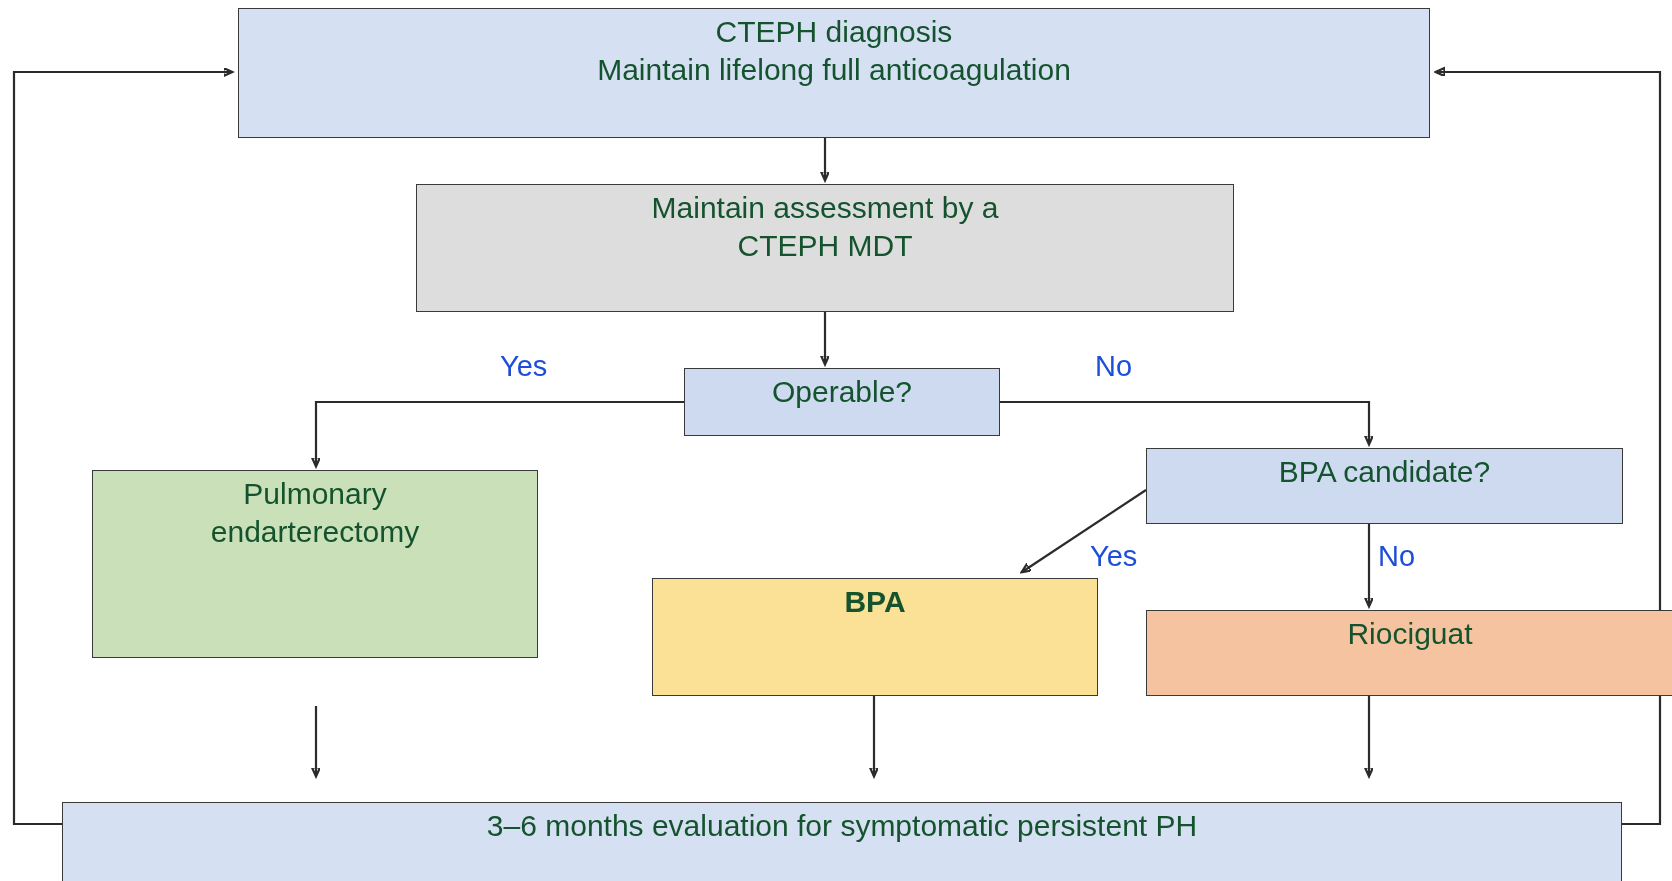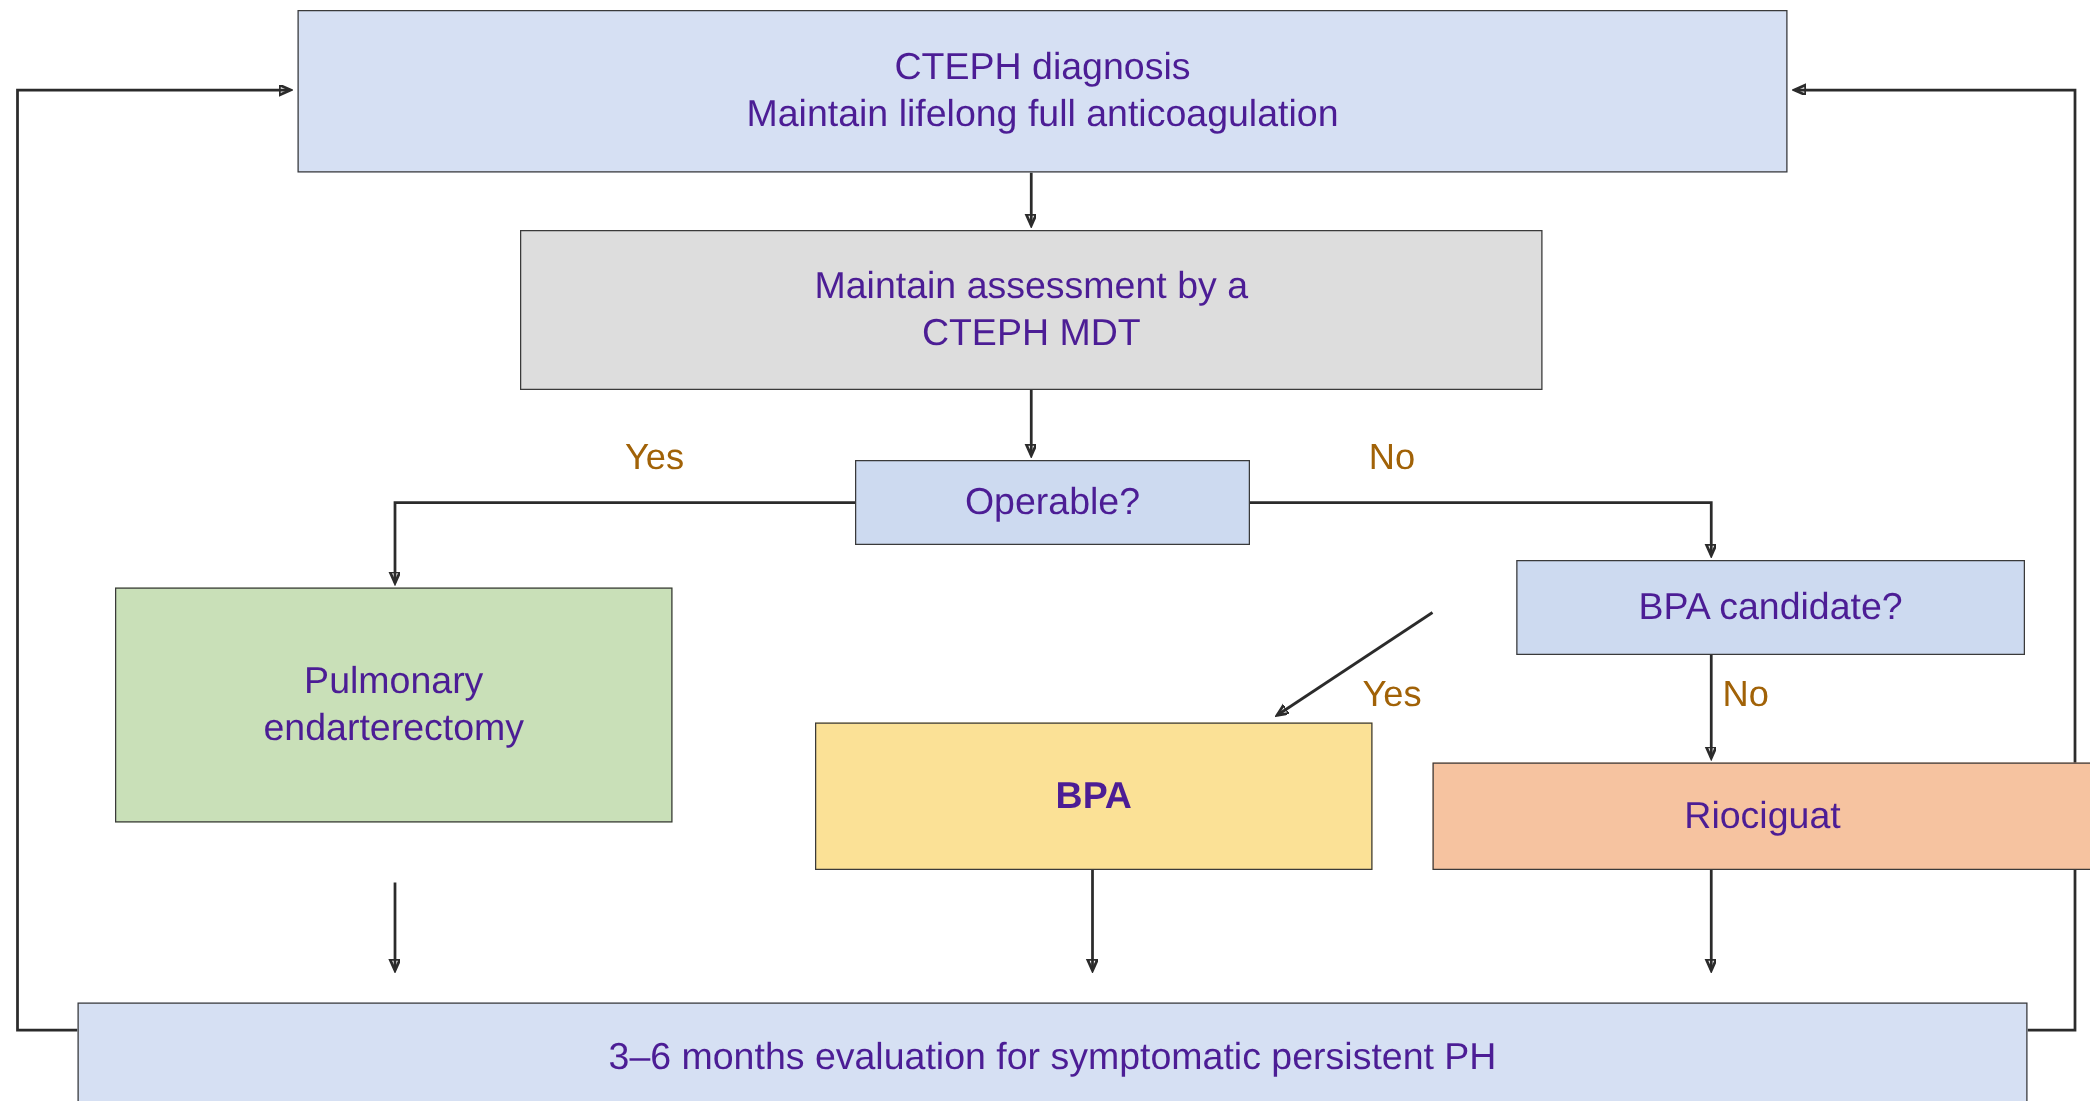--- a/index.html
+++ b/index.html
@@ -16,26 +16,26 @@
     width: 1672px;
     height: 881px;
     background: #ffffff;
     overflow: hidden;
   }
   .node {
     position: absolute;
     box-sizing: border-box;
     border: 1.5px solid #3a3a3a;
     display: flex;
-    align-items: center;
+    align-items: flex-start;
     justify-content: center;
     text-align: center;
     line-height: 1.28;
     font-size: 30px;
-    color: #4c1d95;
+    color: #14532d;
     padding: 4px 10px;
   }
   .node .line2 { display: block; }
 
   .n-diagnosis {
     left: 238px; top: 8px; width: 1192px; height: 130px;
     background: #d6e0f3;
   }
   .n-mdt {
     left: 416px; top: 184px; width: 818px; height: 128px;
@@ -43,21 +43,21 @@
   }
   .n-operable {
     left: 684px; top: 368px; width: 316px; height: 68px;
     background: #cddaf0;
   }
   .n-pea {
     left: 92px; top: 470px; width: 446px; height: 188px;
     background: #c9e0b8;
   }
   .n-bpa-cand {
-    left: 1213px; top: 448px; width: 407px; height: 76px;
+    left: 1146px; top: 448px; width: 477px; height: 76px;
     background: #cddaf0;
   }
   .n-bpa {
     left: 652px; top: 578px; width: 446px; height: 118px;
     background: #fbe196;
     font-weight: bold;
   }
   .n-rioc {
     left: 1146px; top: 610px; width: 528px; height: 86px;
     background: #f6c3a0;
@@ -65,21 +65,21 @@
   .n-eval {
     left: 62px; top: 780px; width: 1560px; height: 88px;
     background: #d6e0f3;
     font-size: 30px;
     margin-top: 22px;
   }
 
   .edge-label {
     position: absolute;
     font-size: 29px;
-    color: #a16207;
+    color: #1d4ed8;
     white-space: nowrap;
   }
   .lbl-yes-op   { left: 500px; top: 350px; }
   .lbl-no-op    { left: 1095px; top: 350px; }
   .lbl-yes-bpa  { left: 1090px; top: 540px; }
   .lbl-no-bpa   { left: 1378px; top: 540px; }
 
   svg.wires {
     position: absolute;
     left: 0; top: 0;

